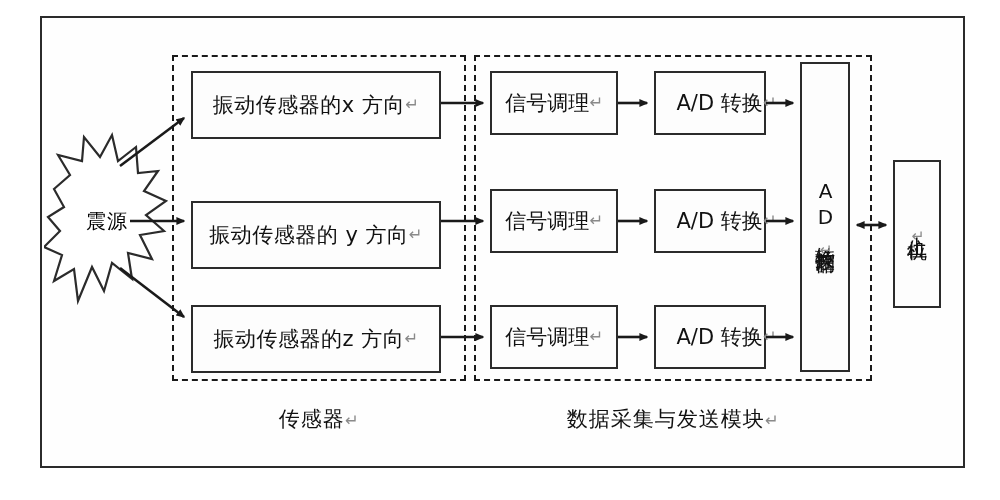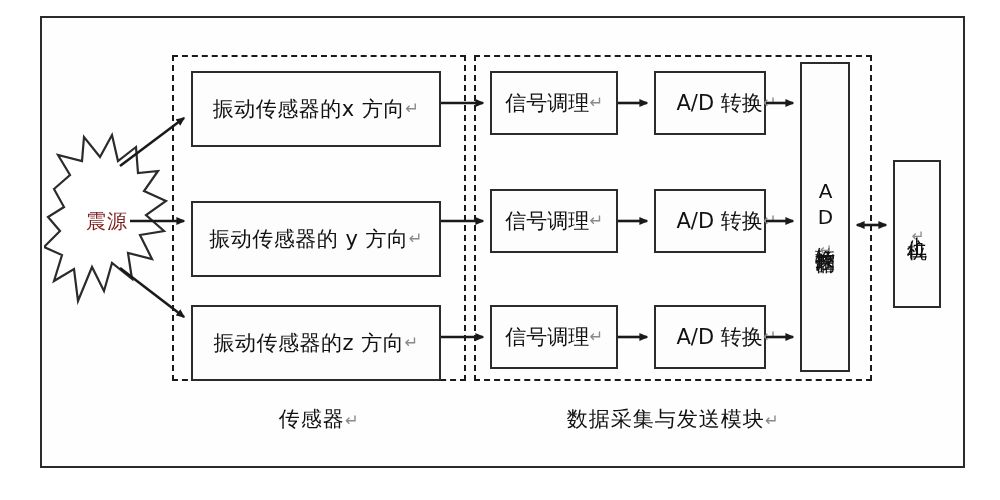--- a/index.html
+++ b/index.html
@@ -47,21 +47,21 @@
     display: flex;
     align-items: center;
     justify-content: center;
     color: #111111;
     line-height: 1.15;
     white-space: nowrap;
   }
 
   .node-sensor {
     width: 250px;
-    height: 76px;
+    height: 68px;
     left: 191px;
     font-size: 21px;
     letter-spacing: 0.5px;
   }
   #sensor-x { top: 71px; }
   #sensor-y { top: 189px; margin-top: 12px; }
   #sensor-z { top: 305px; }
 
   .node-cond {
     width: 128px;
@@ -122,21 +122,21 @@
   #source-label {
     position: absolute;
     left: 44px;
     top: 131px;
     width: 126px;
     height: 180px;
     display: flex;
     align-items: center;
     justify-content: center;
     font-size: 20px;
-    color: #7f1d1d;
+    color: #000000;
     letter-spacing: 1px;
     pointer-events: none;
   }
 
   
   #arrows {
     position: absolute;
     left: 0; top: 0;
     width: 1000px; height: 500px;
     pointer-events: none;

